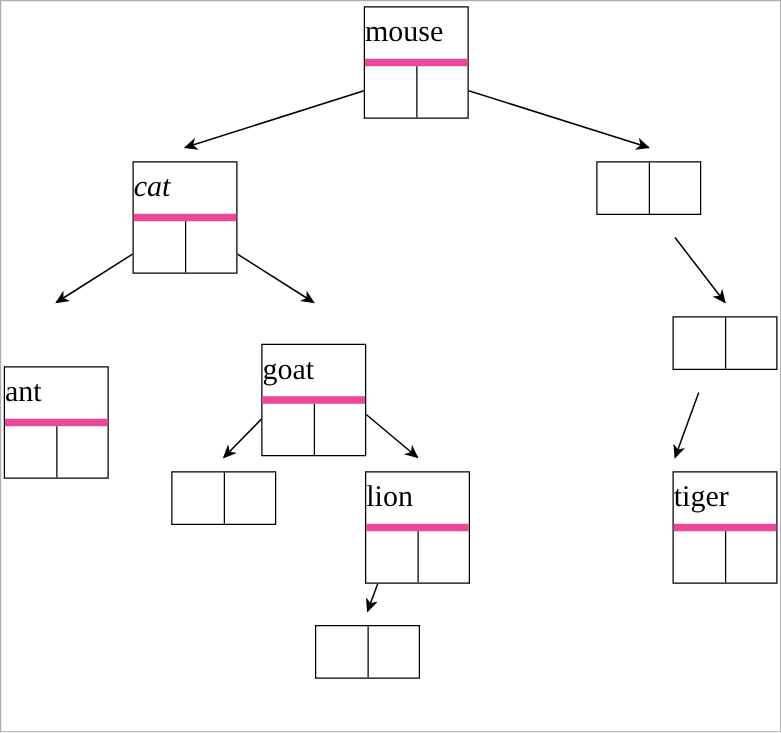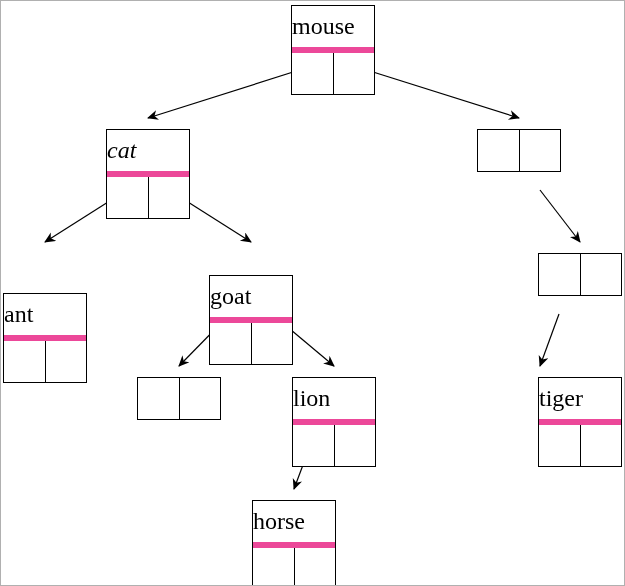--- a/index.html
+++ b/index.html
@@ -126,20 +126,19 @@
         </div>
       </div>
       <div class="node" style="left: 497px; top: 376px; margin-left: 40px;">
         <div class="node-label">tiger</div>
         <div class="node-pointers">
           <div class="cell left"></div>
           <div class="cell"></div>
         </div>
       </div>
       <div class="node" style="left: 251px; top: 499px;">
-        <div class="node-label">horse</div>
         <div class="node-pointers">
           <div class="cell left"></div>
           <div class="cell"></div>
         </div>
       </div>
     </div>
 </div>
 
 </body></html>

